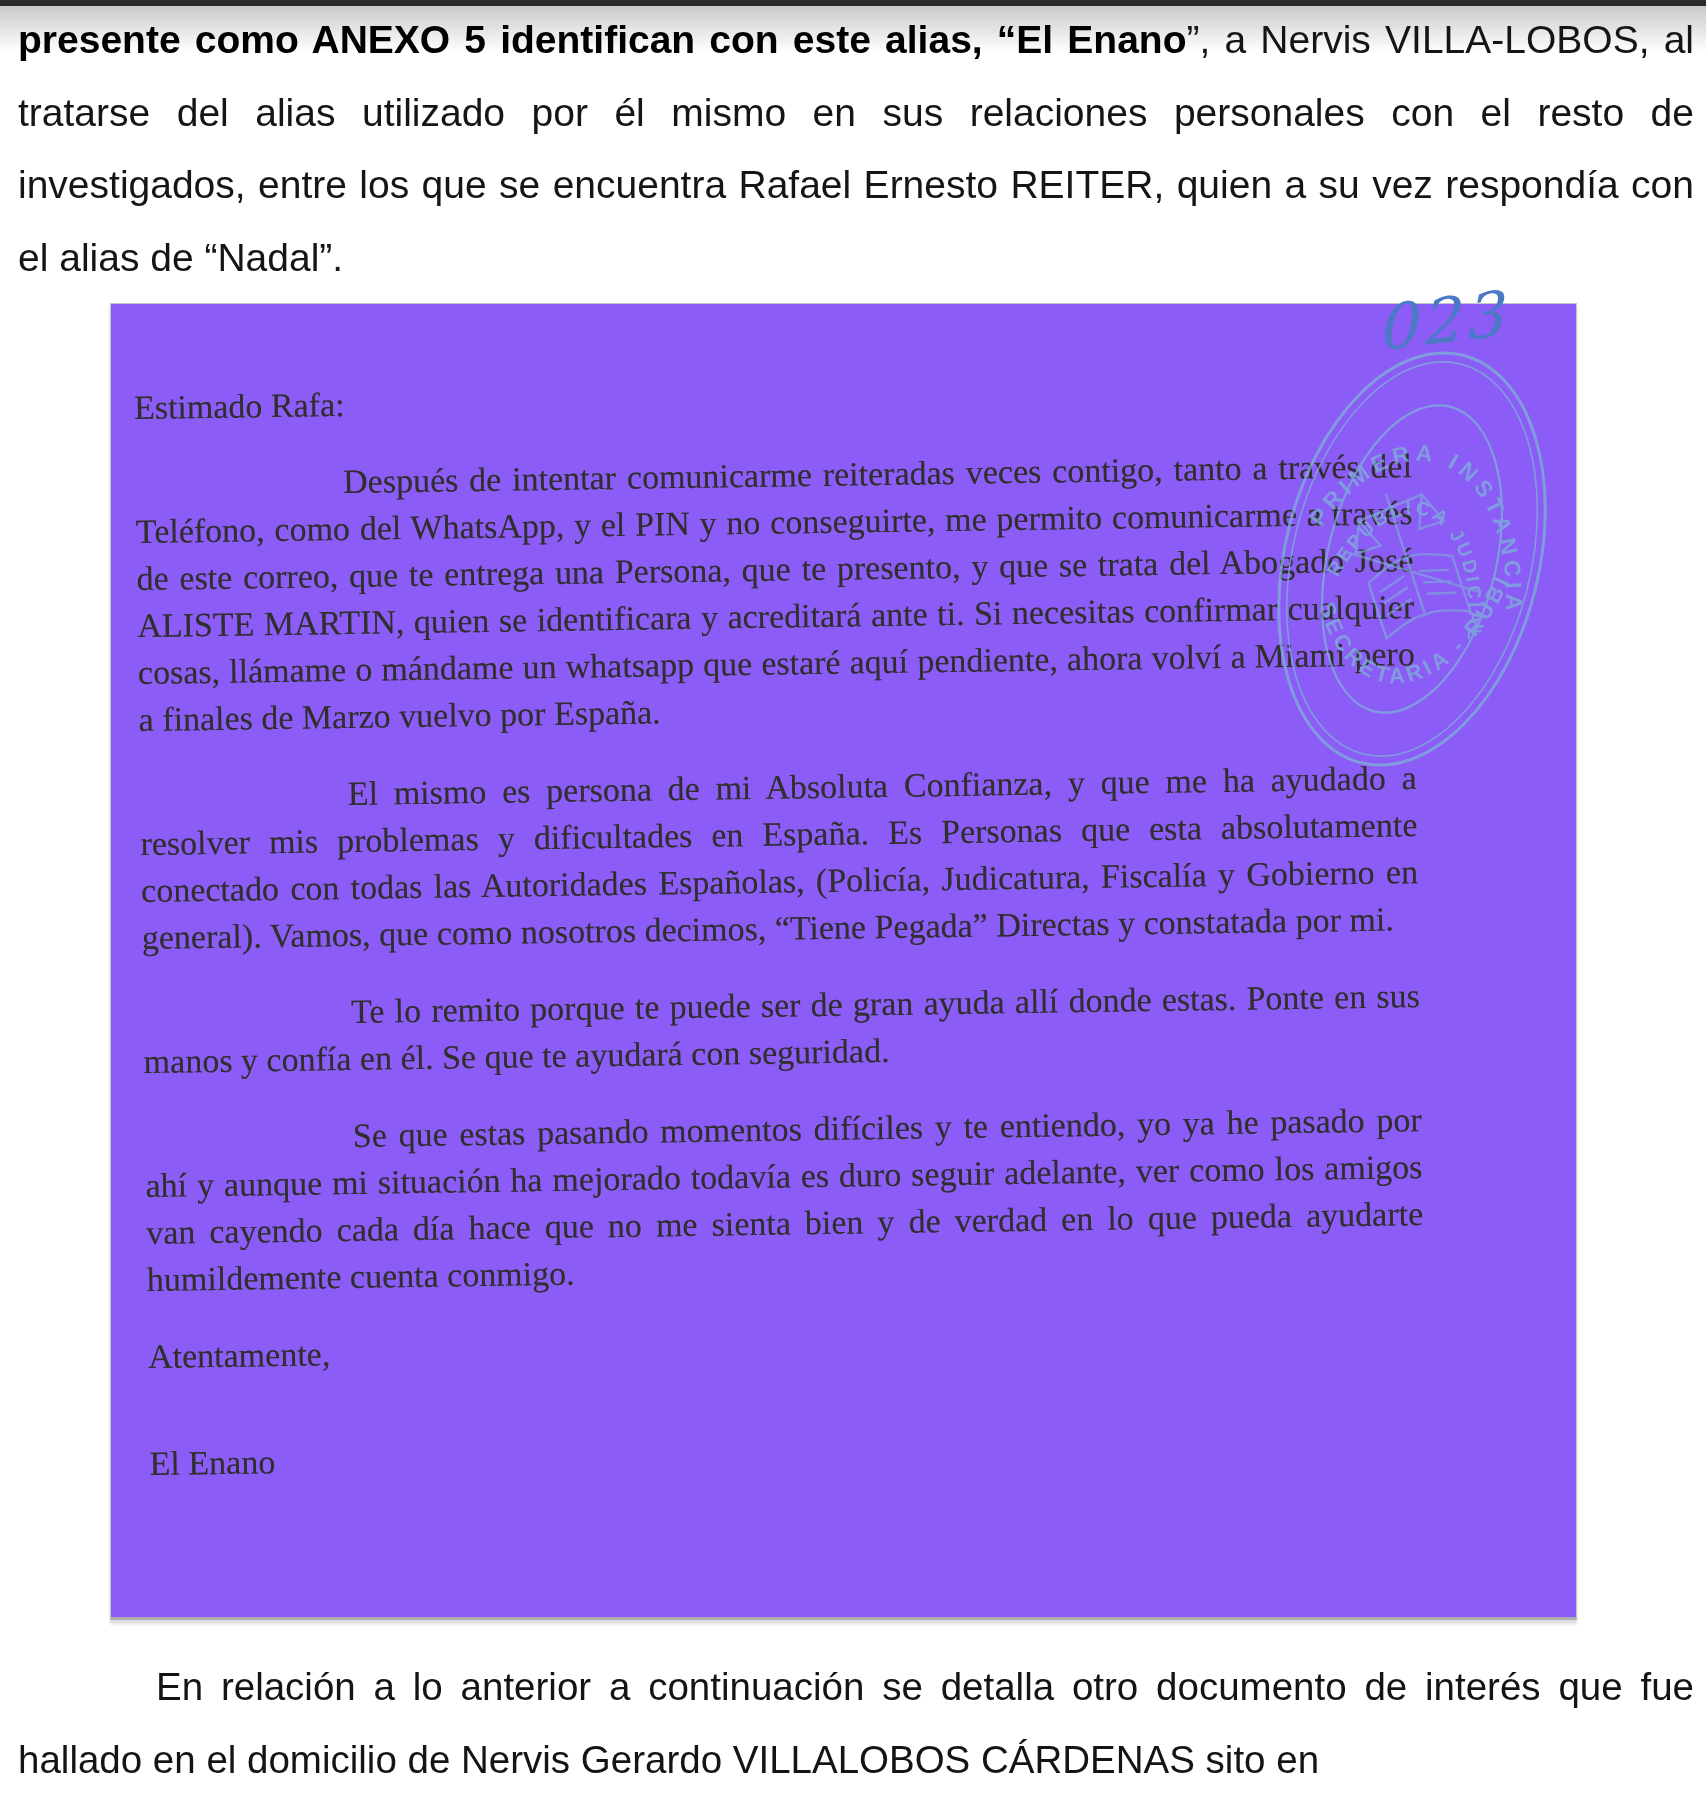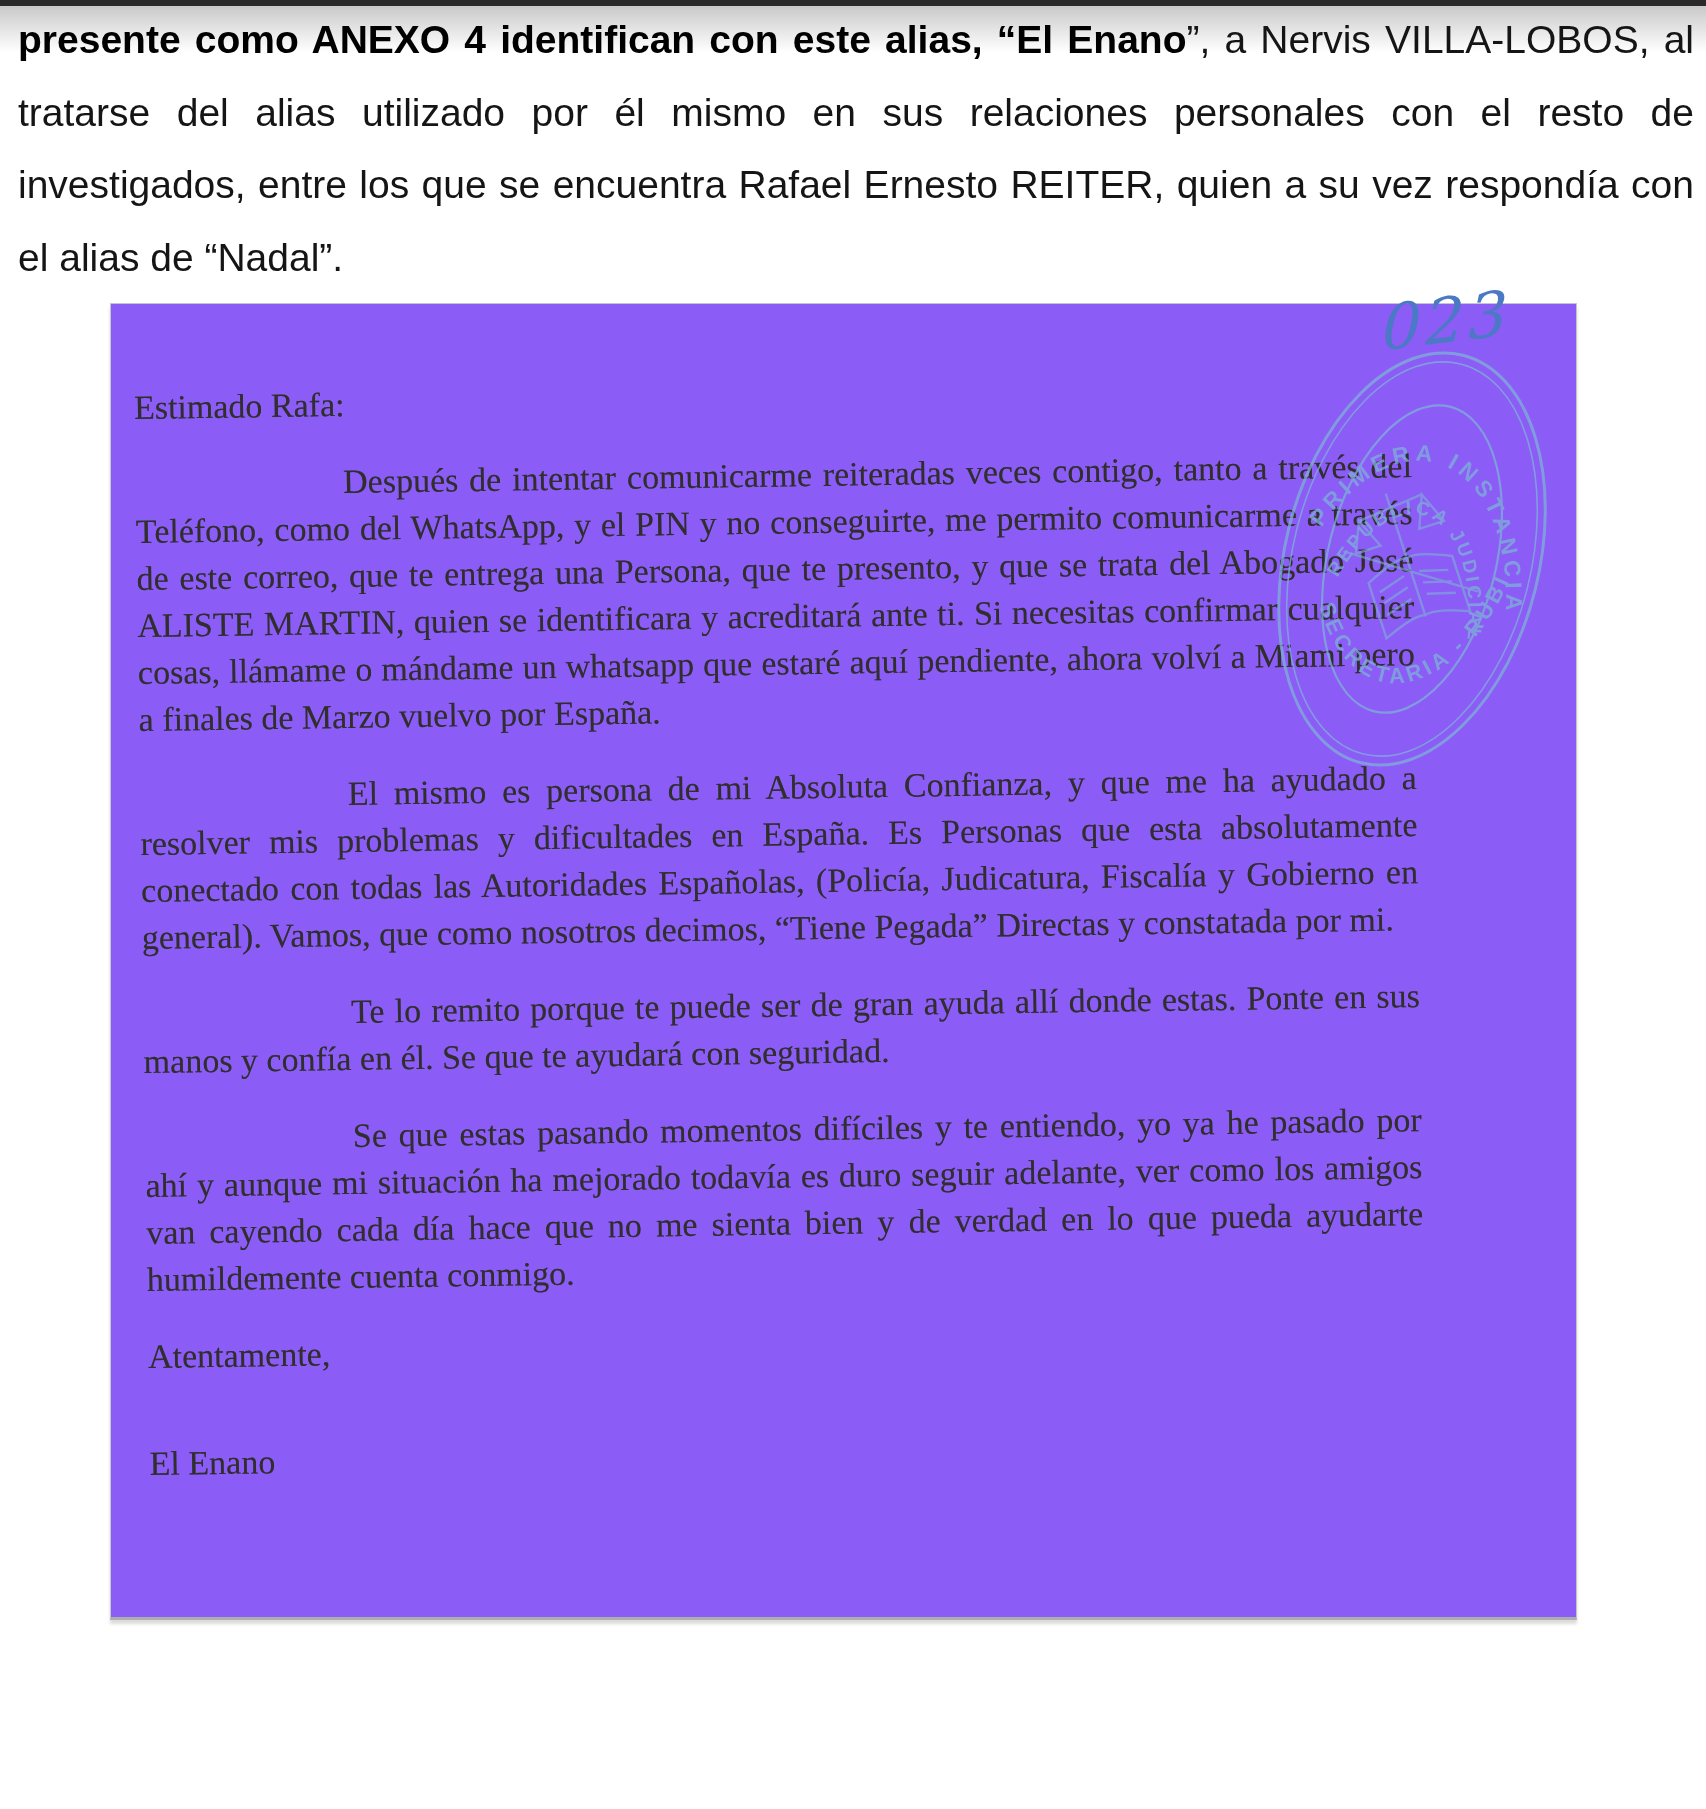--- a/index.html
+++ b/index.html
@@ -46,21 +46,21 @@
   }
 </style>
 </head>
 <body>
 
 <div class="page">
 
   <div class="top-bar"></div>
   <div class="top-fade"></div>
 
-  <p class="intro"><b>presente como ANEXO 4 identifican con este alias, “El Enano</b><span>”, a Nervis VILLA-LOBOS, al tratarse del alias utilizado por él mismo en sus relaciones personales con el resto de investigados, entre los que se encuentra Rafael Ernesto REITER, quien a su vez respondía con el alias de “Nadal”.</span></p>
+  <p class="intro"><b>presente como ANEXO 5 identifican con este alias, “El Enano</b><span>”, a Nervis VILLA-LOBOS, al tratarse del alias utilizado por él mismo en sus relaciones personales con el resto de investigados, entre los que se encuentra Rafael Ernesto REITER, quien a su vez respondía con el alias de “Nadal”.</span></p>
 
   <div class="letter-box">
     <div class="letter-content">
       <p class="salutation">Estimado Rafa:</p>
       <p class="lp">Después de intentar comunicarme reiteradas veces contigo, tanto a través del Teléfono, como  del WhatsApp, y el PIN y no conseguirte, me permito comunicarme a través de este correo, que te entrega una Persona, que te presento, y que se trata del Abogado José ALISTE MARTIN, quien se identificara y acreditará ante ti.  Si necesitas confirmar cualquier cosas, llámame o mándame un whatsapp que estaré aquí pendiente, ahora volví a Miami pero a finales de Marzo vuelvo por España.</p>
       <p class="lp">El mismo es persona de mi Absoluta Confianza, y que me ha ayudado a resolver mis problemas y dificultades en España. Es Personas que esta absolutamente conectado con todas las Autoridades Españolas, (Policía, Judicatura, Fiscalía y  Gobierno en general). Vamos, que como nosotros decimos, “Tiene Pegada” Directas y constatada por mi.</p>
       <p class="lp">Te lo remito porque te puede ser de gran ayuda allí donde estas. Ponte en sus manos y confía en él. Se que te ayudará con  seguridad.</p>
       <p class="lp">Se que estas pasando momentos difíciles y te entiendo, yo ya he pasado por ahí y aunque mi situación ha mejorado todavía es duro seguir adelante, ver como los amigos van cayendo cada día hace que no me sienta bien y de verdad en lo que pueda ayudarte humildemente cuenta conmigo.</p>
       <p class="letter-closing">Atentamente,</p>
       <p class="letter-signature">El Enano</p>
@@ -102,14 +102,15 @@
         <text font-size="19" letter-spacing="3">
           <textPath href="#arcInner" startOffset="19%">REPÚBLICA JUDICIAL</textPath>
         </text>
         <text font-size="22" letter-spacing="4">
           <textPath href="#arcBottom" startOffset="30%">SECRETARIA - RUBI</textPath>
         </text>
       </g>
     </g>
   </svg>
 
+  <p class="closing-para">En relación a lo anterior a continuación se detalla otro documento de interés que fue hallado en el domicilio de Nervis Gerardo VILLALOBOS CÁRDENAS sito en</p>
 
 </div>
 
 </body></html>

